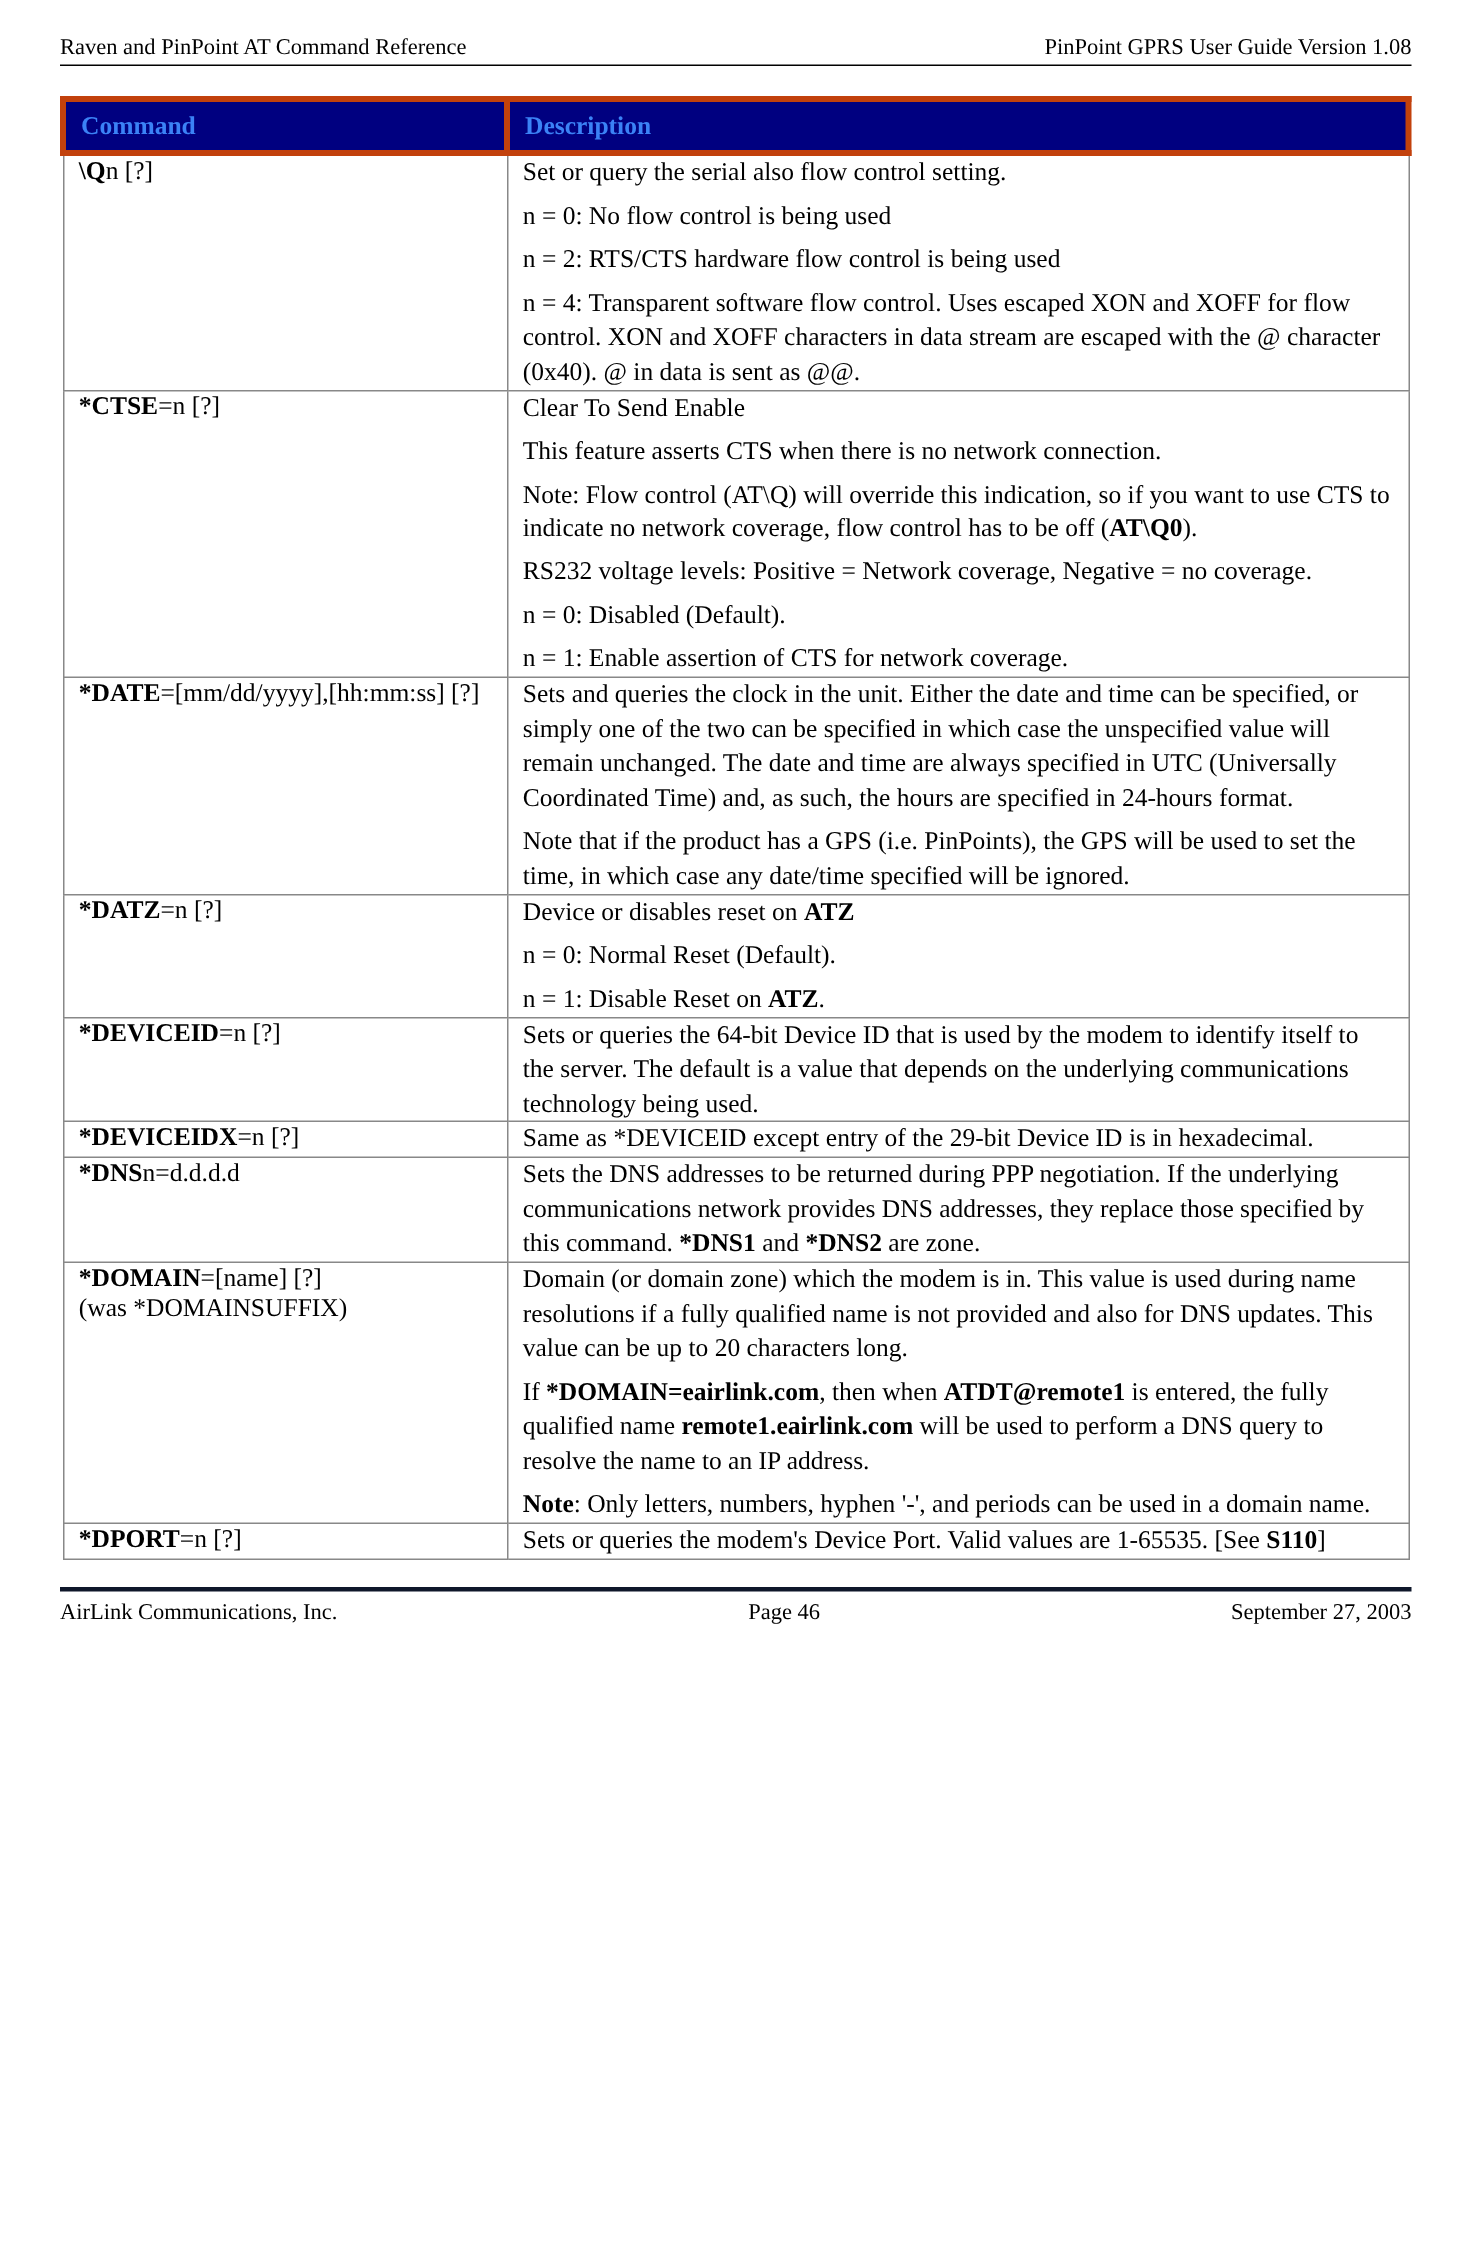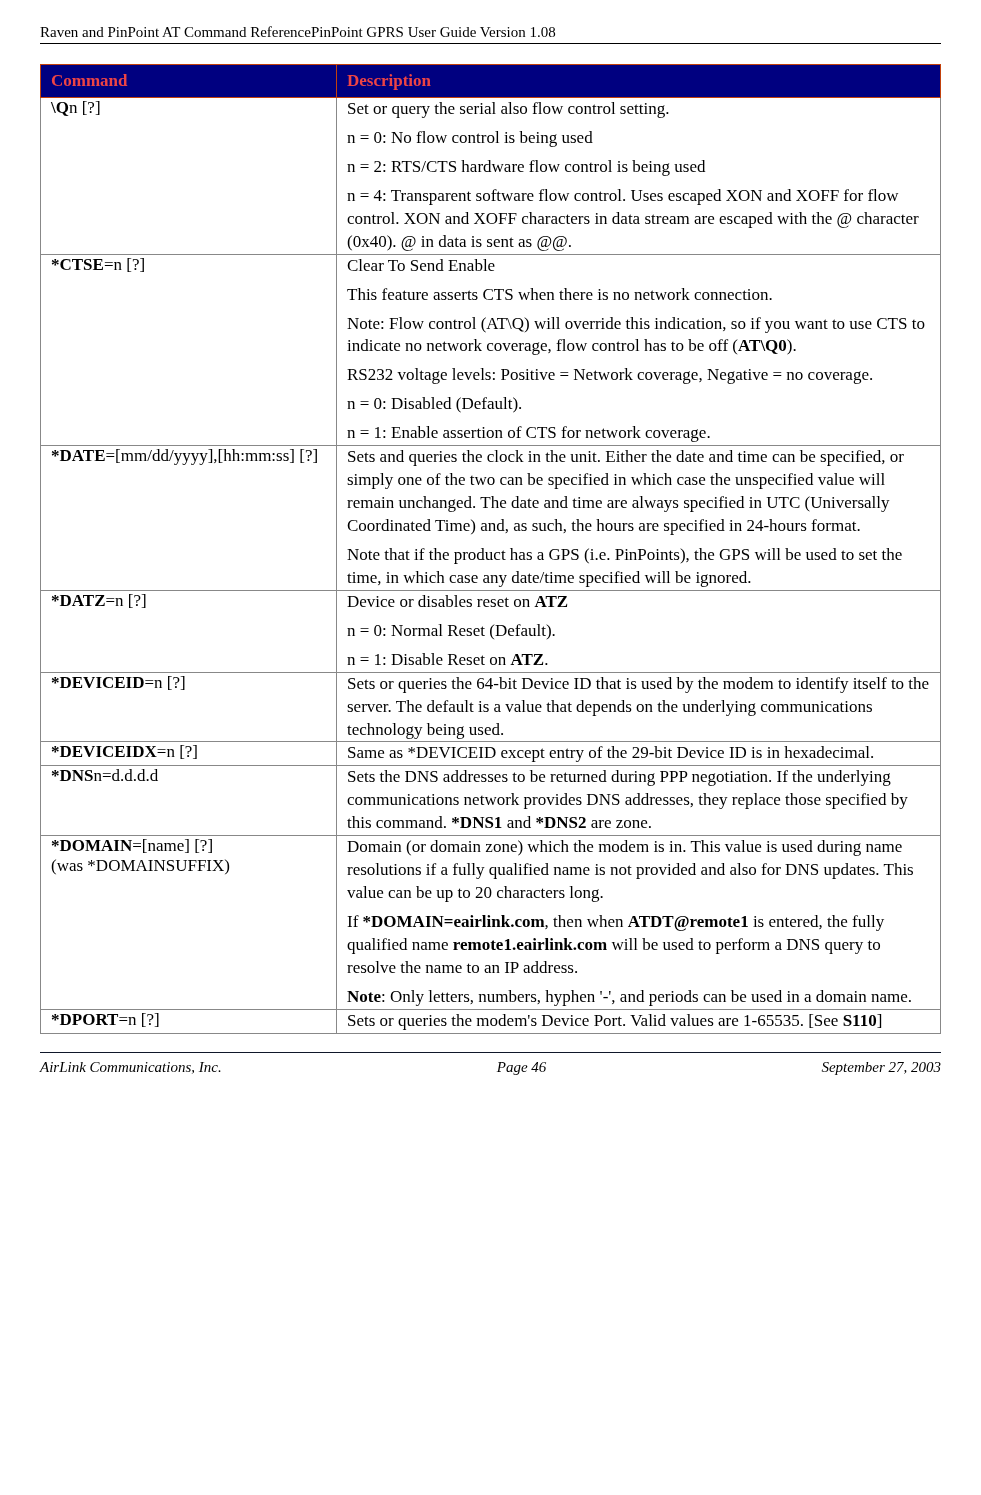--- a/index.html
+++ b/index.html
@@ -8,47 +8,47 @@
     font-family: Georgia, 'Times New Roman', serif;
     background: #fff;
     color: #000;
     width: 981px;
   }
   .page {
     padding: 24px 40px 18px 40px;
   }
   .header-row {
     display: flex;
+    justify-content: space-between;
     font-size: 15px;
     border-bottom: 1px solid #000;
     padding-bottom: 2px;
     margin-bottom: 20px;
   }
   .footer-row {
     display: flex;
     justify-content: space-between;
     font-size: 15px;
-    border-top: 1px solid #0f172a;
+    border-top: 3px solid #0f172a;
     padding-top: 6px;
     margin-top: 18px;
-    font-style: italic;
   }
   table.cmd {
     border-collapse: collapse;
     width: 100%;
     font-size: 17px;
   }
   table.cmd th {
     background: #000080;
-    color: #ef4444;
+    color: #3b82f6;
     text-align: left;
     padding: 6px 10px;
     font-family: Georgia, serif;
     font-weight: bold;
-    border: 1px solid #c2410c;
+    border: 4px solid #c2410c;
   }
   table.cmd td {
     border: 1px solid #888;
     padding: 0 10px;
     vertical-align: top;
   }
   table.cmd td.col-cmd {
     width: 275px;
   }
   td p {

